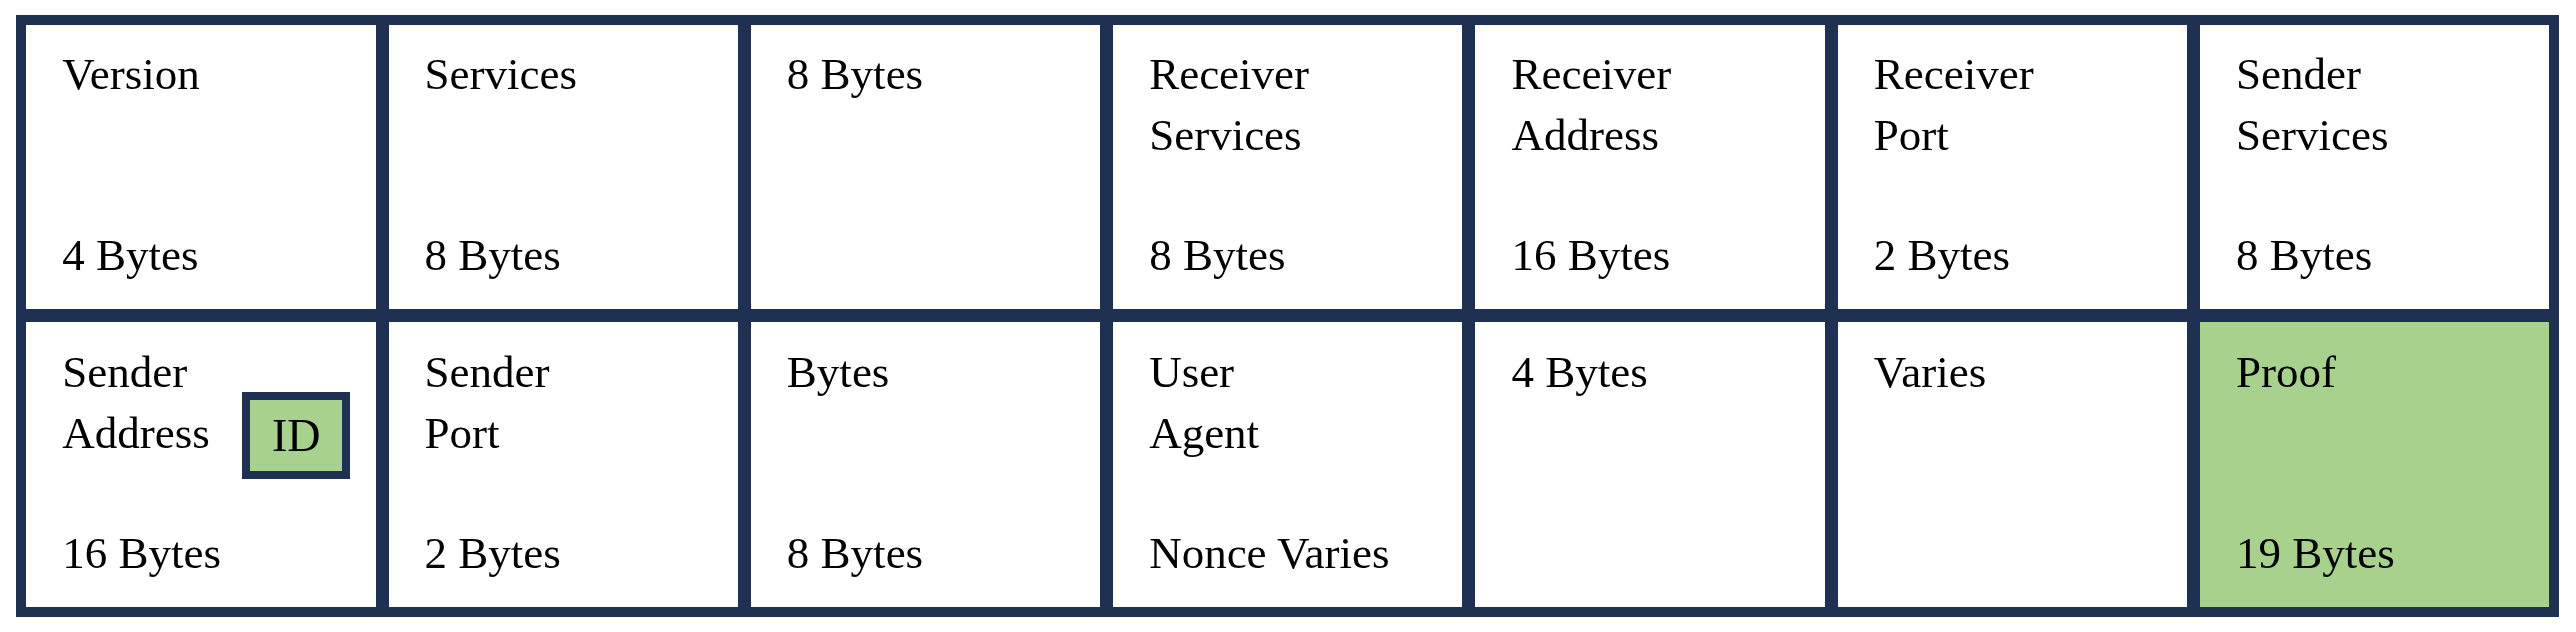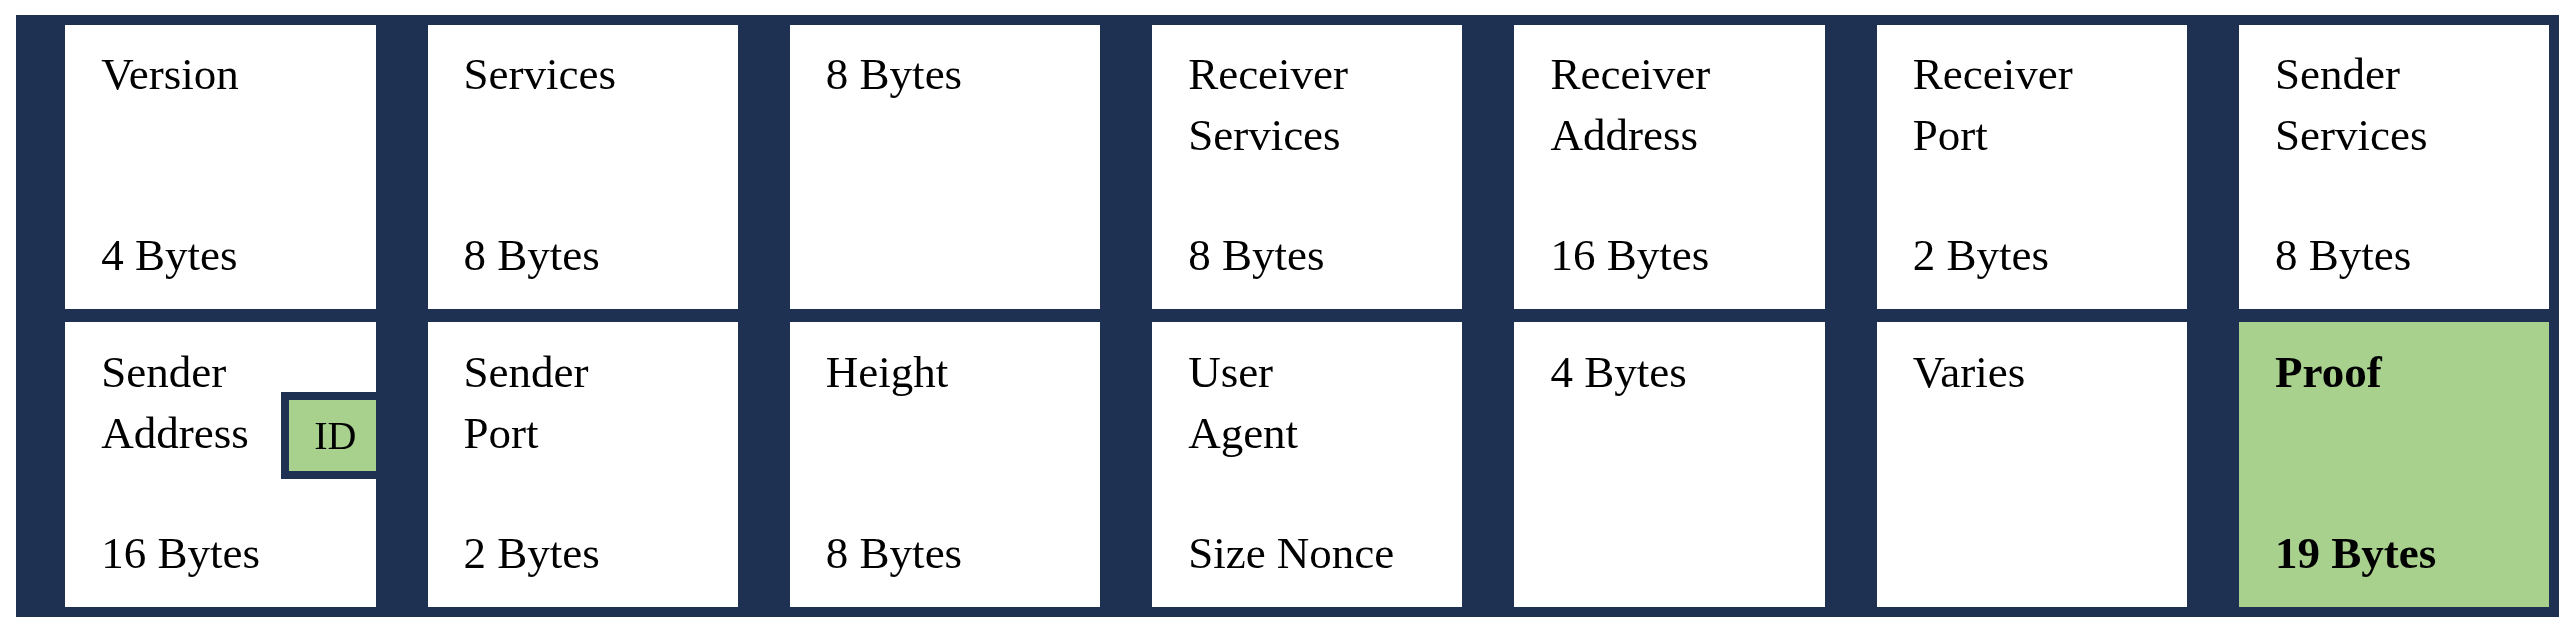--- a/index.html
+++ b/index.html
@@ -31,43 +31,41 @@
   .cell {
     background: var(--white, #ffffff);
     position: relative;
     display: flex;
     flex-direction: column;
     justify-content: space-between;
     padding: 19.6px 16.3px 23px 36px;
     font-size: 45px;
     line-height: 1.36;
     overflow: hidden;
-    margin-left: 39px;
   }
   .cell.highlight {
     background: var(--green, #a9d18e);
-    font-weight: bold;
   }
   .field-name, .field-size {
     white-space: pre-line;
     text-align: left;
   }
   .id-badge {
     position: absolute;
     left: 216px;
     top: 70px;
     width: 108px;
     height: 87px;
     box-sizing: border-box;
     background: var(--green, #a9d18e);
     border: 8.2px solid var(--navy, #1f3153);
     display: flex;
     align-items: center;
     justify-content: center;
-    font-size: 40px;
+    font-size: 46px;
     line-height: 1;
   }
 </style>
 </head>
 <body>
 
 <div class="msg-table">
     <div class="cell">
       <div class="field-name">Version</div>
       <div class="field-size">4 Bytes</div>
@@ -104,27 +102,27 @@
 Address</div>
       <div class="id-badge">ID</div>
       <div class="field-size">16 Bytes</div>
     </div>
     <div class="cell">
       <div class="field-name">Sender
 Port</div>
       <div class="field-size">2 Bytes</div>
     </div>
     <div class="cell">
-      <div class="field-name">Height</div>
+      <div class="field-name">Bytes</div>
       <div class="field-size">8 Bytes</div>
     </div>
     <div class="cell">
       <div class="field-name">User
 Agent</div>
-      <div class="field-size">Size Nonce</div>
+      <div class="field-size">Nonce Varies</div>
     </div>
     <div class="cell">
       <div class="field-size">4 Bytes</div>
     </div>
     <div class="cell">
       <div class="field-name">Varies</div>
     </div>
     <div class="cell highlight">
       <div class="field-name">Proof</div>
       <div class="field-size">19 Bytes</div>

